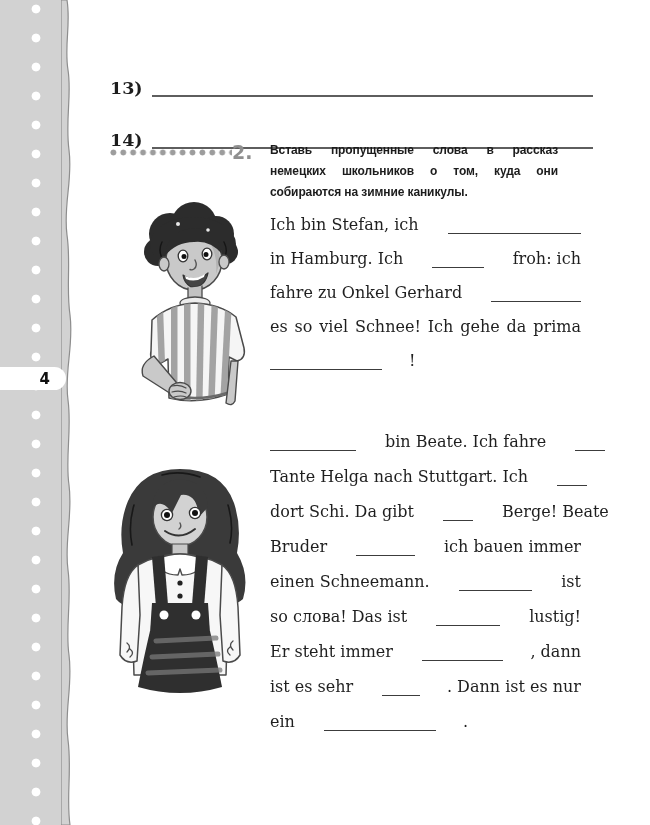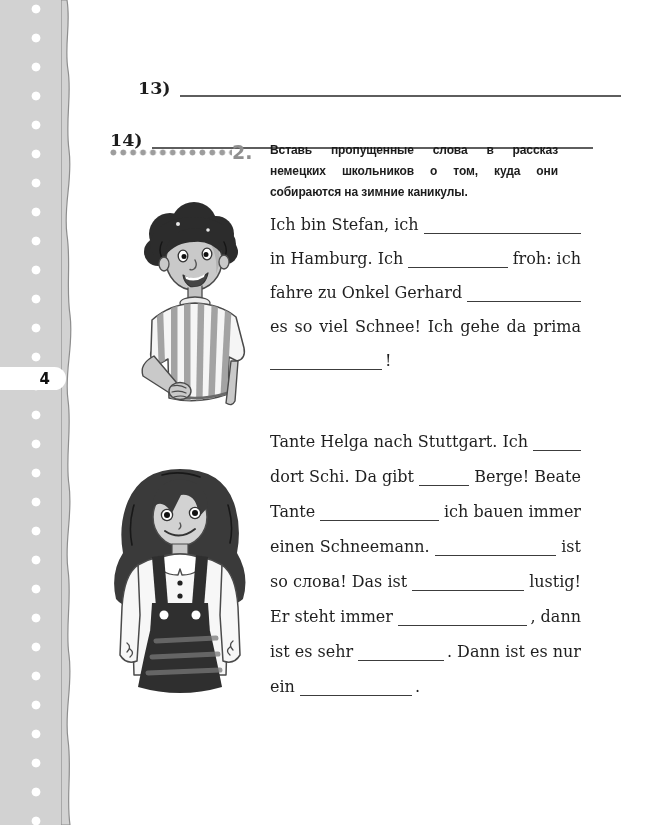--- a/index.html
+++ b/index.html
@@ -23,21 +23,21 @@
     display:flex; align-items:center; justify-content:flex-end; padding-right:16px; box-sizing:border-box;
     font-family:"DejaVu Sans", sans-serif; font-weight:bold; font-size:15px; color:#111;
   }
 
   
   .numrow {
     position:absolute; left:110px; width:483px; display:flex; align-items:baseline;
     font-weight:bold; font-size:17.5px; line-height:18px; color:#1d1d1d;
   }
   .numrow .rule { flex:1 1 auto; border-bottom:2px solid #5e5e5e; align-self:flex-end; height:2px; margin-left:9px; }
-  .numrow13 { top:79px;margin-left:28px; }
+  .numrow13 { top:79px; }
   .numrow14 { top:131px;justify-content:center; }
 
   
   .leader-dots {
     position:absolute; left:110px; top:149px; width:122px; height:7px;
     background-image: radial-gradient(circle at 3.4px 3.5px, #9d9d9d 2.6px, rgba(0,0,0,0) 3.3px);
     background-size:9.9px 7px; background-repeat:repeat-x;
   }
   .task-num {
     position:absolute; left:232px; top:141px;
@@ -48,21 +48,21 @@
     font-family:"Liberation Sans", sans-serif; font-weight:bold; font-size:12px;
     line-height:21px; color:#1c1c1c; letter-spacing:-0.1px;
   }
   .instr-line { text-align:justify; text-align-last:justify; }
   .instr-line:last-child { text-align-last:left; }
 
   
   .story { position:absolute; left:270px; width:311px; font-size:16px; color:#1f1f1f; }
   .story-boy  { top:216px; }
   .story-girl { top:433px; }
-  .srow { display:flex; align-items:baseline; line-height:18px; white-space:nowrap; margin-bottom:16px; }
+  .srow { display:flex; align-items:baseline; line-height:18px; white-space:nowrap; margin-bottom:16px;gap:24px; }
   .story-girl .srow { margin-bottom:17px; }
   .srow.tight { margin-bottom:0; }
   .srow.just { display:block; white-space:normal; text-align:justify; text-align-last:justify; }
   .bl { border-bottom:1.6px solid #3c3c3c; align-self:flex-end; height:3px; margin:0 5px; min-width:30px; }
   .bl.grow { flex:1 1 auto; }
   .bl:first-child { margin-left:0; }
   .bl:last-child { margin-right:0; }
   .bl.w86 { flex:0 0 86px; }
   .bl.w112 { flex:0 0 112px; }
   .bl.punct { margin-right:3px; }
@@ -219,30 +219,35 @@
     <span>es so viel Schnee! Ich gehe da prima</span>
   </div>
   <div class="srow">
     <span class="bl w112 punct"></span>
     <span>!</span>
   </div>
 </div>
 
 <div class="story story-girl">
   <div class="srow">
+    <span class="bl w86"></span>
+    <span>bin Beate. Ich fahre</span>
+    <span class="bl grow"></span>
+  </div>
+  <div class="srow">
     <span>Tante Helga nach Stuttgart. Ich</span>
     <span class="bl grow"></span>
   </div>
   <div class="srow">
     <span>dort Schi. Da gibt</span>
     <span class="bl grow"></span>
     <span>Berge! Beate</span>
   </div>
   <div class="srow">
-    <span>Tante</span>
+    <span>Bruder</span>
     <span class="bl grow"></span>
     <span>ich bauen immer</span>
   </div>
   <div class="srow">
     <span>einen Schneemann.</span>
     <span class="bl grow"></span>
     <span>ist</span>
   </div>
   <div class="srow">
     <span>so слова! Das ist</span>

